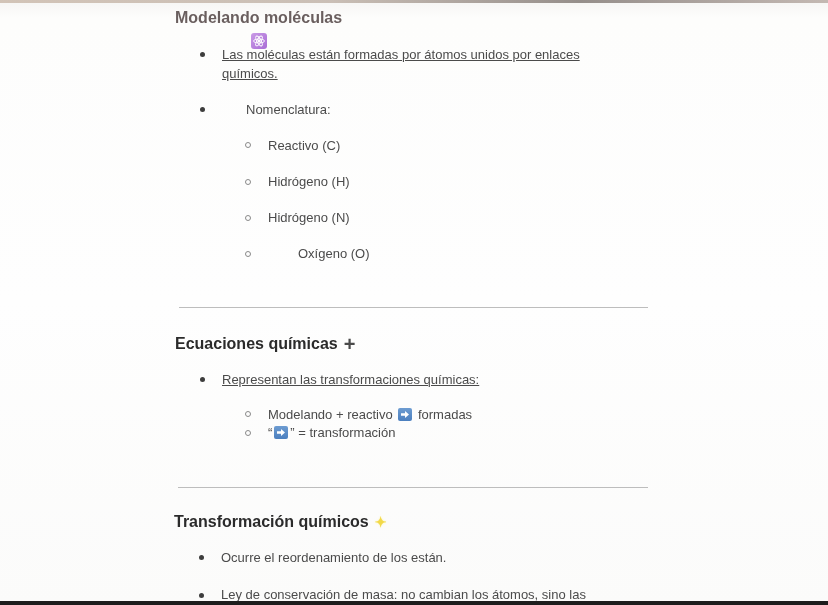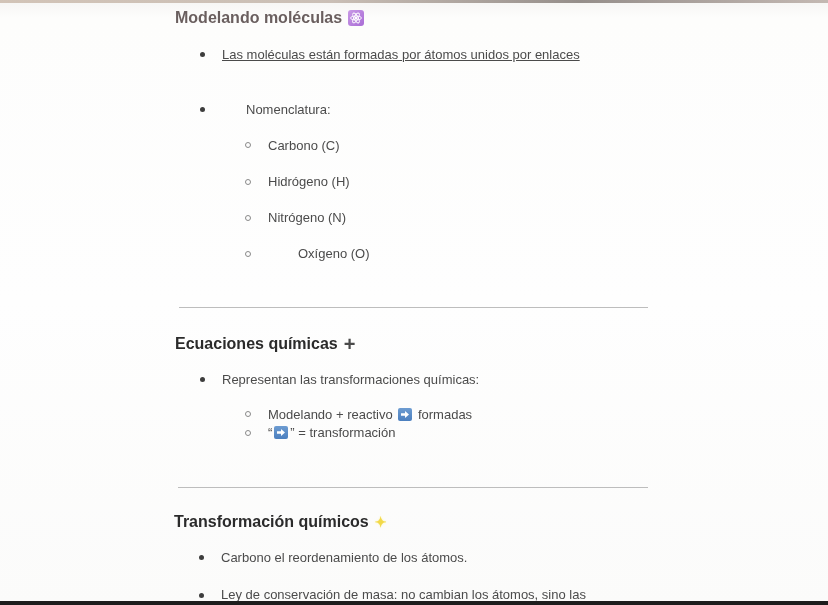--- a/index.html
+++ b/index.html
@@ -33,21 +33,21 @@
     .heading {
       position: absolute;
       font-weight: bold;
       font-size: 16px;
       color: #2b2b2b;
       white-space: nowrap;
       display: flex;
       align-items: center;
       gap: 6px;
     }
-    .heading.muted { color: #6a5f5f; }
+    .heading.muted { color: #6a5f5f; flex-direction: column; }
     .emoji-box {
       display: inline-block;
       width: 16px; height: 16px;
       border-radius: 3px;
       position: relative;
     }
     .emoji-atom {
       background: linear-gradient(135deg, #c99ae6 0%, #a96cd6 100%);
     }
     .emoji-atom svg { position: absolute; left: 1px; top: 1px; }
@@ -113,56 +113,57 @@
         <ellipse cx="7" cy="7" rx="5.5" ry="2" fill="none" stroke="#fff" stroke-width="0.9" transform="rotate(60 7 7)"></ellipse>
         <ellipse cx="7" cy="7" rx="5.5" ry="2" fill="none" stroke="#fff" stroke-width="0.9" transform="rotate(-60 7 7)"></ellipse>
         <circle cx="7" cy="7" r="1.2" fill="#fff"></circle>
       </svg>
     </span>
   </div>
 
   <div class="bullet-dot" style="left:200px; top:52px;"></div>
   <div class="bullet-item" style="left:222px; top:45px;text-decoration:underline;">
     <div>Las moléculas están formadas por átomos unidos por enlaces</div>
+    <div>químicos.</div>
   </div>
 
   <div class="bullet-dot" style="left:200px; top:107px;"></div>
   <div class="bullet-item" style="left:222px; top:100px;margin-left:24px;">
     <span>Nomenclatura:</span>
   </div>
 
   <div class="sub-dot" style="left:245px; top:142px;"></div>
   <div class="bullet-item" style="left:268px; top:136px;">
-    <span>Carbono (C)</span>
+    <span>Reactivo (C)</span>
   </div>
 
   <div class="sub-dot" style="left:245px; top:179px;"></div>
   <div class="bullet-item" style="left:268px; top:172px;">
     <span>Hidrógeno (H)</span>
   </div>
 
   <div class="sub-dot" style="left:245px; top:215px;"></div>
   <div class="bullet-item" style="left:268px; top:208px;">
-    <span>Nitrógeno (N)</span>
+    <span>Hidrógeno (N)</span>
   </div>
 
   <div class="sub-dot" style="left:245px; top:251px;"></div>
   <div class="bullet-item" style="left:268px; top:244px;margin-left:30px;">
     <span>Oxígeno (O)</span>
   </div>
 
   <div class="hr" style="left:179px; top:307px; width:469px;"></div>
 
   <div class="heading" style="left:175px; top:334px;">
     <span>Ecuaciones químicas</span>
     <span class="plus-icon">+</span>
   </div>
 
   <div class="bullet-dot" style="left:200px; top:377px;"></div>
-  <div class="bullet-item" style="left:222px; top:370px;">
+  <div class="bullet-item" style="left:222px; top:370px;text-decoration:underline;">
     <span>Representan las transformaciones químicas:</span>
   </div>
 
   <div class="sub-dot" style="left:245px; top:411px;"></div>
   <div class="bullet-item inline-text" style="left:268px; top:405px;">
     <span>Modelando + reactivo</span>
     <span class="arrow-box">
       <svg width="10" height="9" viewBox="0 0 10 9">
           <path d="M1 3.2 H5 V1 L9 4.5 L5 8 V5.8 H1 Z" fill="#fff"></path>
         </svg>
@@ -181,21 +182,21 @@
 
   <div class="hr" style="left:178px; top:487px; width:470px;"></div>
 
   <div class="heading" style="left:174px; top:513px;">
     <span>Transformación químicos</span>
     <span class="sparkle-icon">✦</span>
   </div>
 
   <div class="bullet-dot" style="left:199px; top:555px;"></div>
   <div class="bullet-item" style="left:221px; top:548px;">
-    <span>Carbono el reordenamiento de los átomos.</span>
+    <span>Ocurre el reordenamiento de los están.</span>
   </div>
 
   <div class="bullet-dot" style="left:199px; top:593px;"></div>
   <div class="bullet-item" style="left:221px; top:585px;">
     <span>Ley de conservación de masa: no cambian los átomos, sino las</span>
   </div>
 
   <div class="bottom-edge"></div>
 </div>
 

